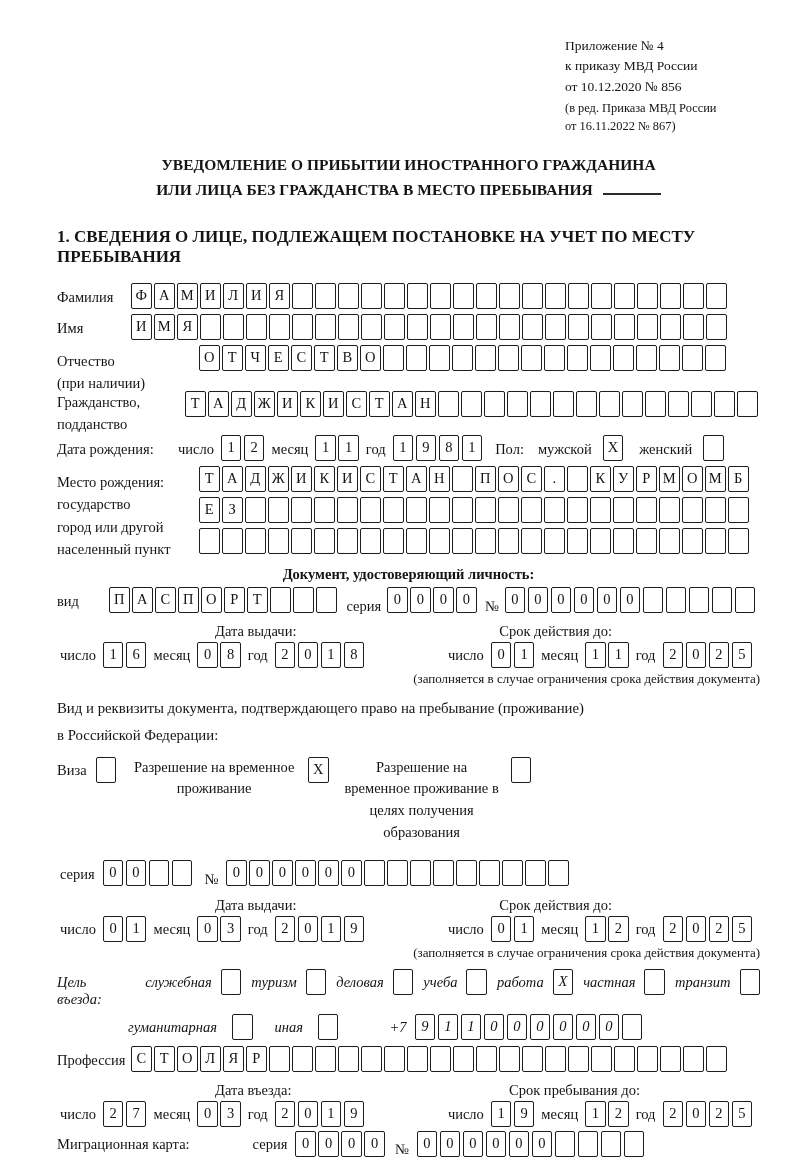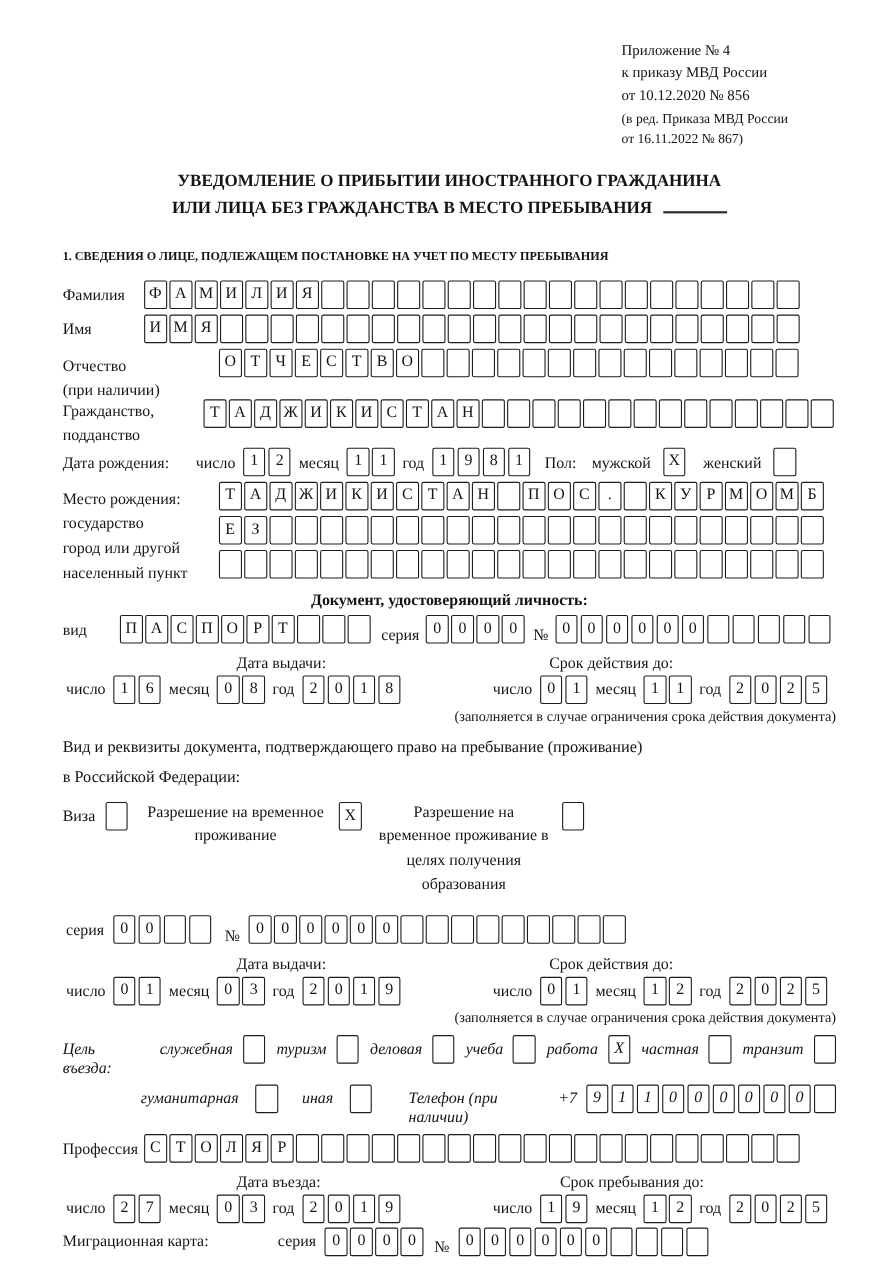--- a/index.html
+++ b/index.html
@@ -8,21 +8,21 @@
     width:800px;height:1163px;background:#ffffff;color:#141414;
     font-family:"Liberation Serif","DejaVu Serif",serif;
     padding:36px 40px 10px 57px;position:relative;overflow:hidden;
   }
   
   .appendix-block{margin-left:508px;font-size:13.5px;line-height:1.5;}
   .revision-block{margin-left:508px;font-size:12.4px;line-height:1.45;margin-top:3px;}
   .form-label{font-weight:bold;text-align:right;font-size:15px;margin-top:22px;letter-spacing:.4px;}
   .title-block{text-align:center;font-weight:bold;font-size:15.5px;margin-top:16px;line-height:1.65;}
   .title-underline{display:inline-block;width:58px;border-bottom:2.2px solid #2a2a2a;height:13px;margin-left:10px;}
-  .sec-heading{font-weight:bold;font-size:11px;margin-top:24px;margin-bottom:16px;}
+  .sec-heading{font-weight:bold;font-size:17px;margin-top:24px;margin-bottom:16px;}
   
   .row{display:flex;align-items:flex-start;margin-bottom:5px;font-size:14.5px;line-height:1.3;}
   .lbl{flex:0 0 auto;padding-top:5px;}
   .lbl .ln{display:block;line-height:1.55;}
   .w74{width:74px;} .w128{width:128px;} .w142{width:142px;}
   .boxes{display:flex;flex-wrap:nowrap;gap:2.5px;}
   .box{
     flex:0 0 20.5px;width:20.5px;height:26px;border:1.6px solid #1d1d1d;border-radius:2px;
     text-align:center;line-height:23px;font-size:14.5px;background:#fff;
   }
@@ -540,21 +540,20 @@
   <div class="purpose-row">
     <span class="p-opt indent125">
       <span class="dlbl">гуманитарная</span>
       <span class="box cb" style="margin-left:6px;"></span>
     </span>
     <span class="p-opt" style="margin-left:12px;">
       <span class="dlbl">иная</span>
       <span class="box cb" style="margin-left:6px;"></span>
     </span>
     <span class="phone-group">
-      <span class="phone-prefix">Телефон (при наличии)</span>
       <span class="phone-prefix" style="margin-left:18px;">+7</span>
       <span class="boxes">
           <span class="box">9</span>
           <span class="box">1</span>
           <span class="box">1</span>
           <span class="box">0</span>
           <span class="box">0</span>
           <span class="box">0</span>
           <span class="box">0</span>
           <span class="box">0</span>

